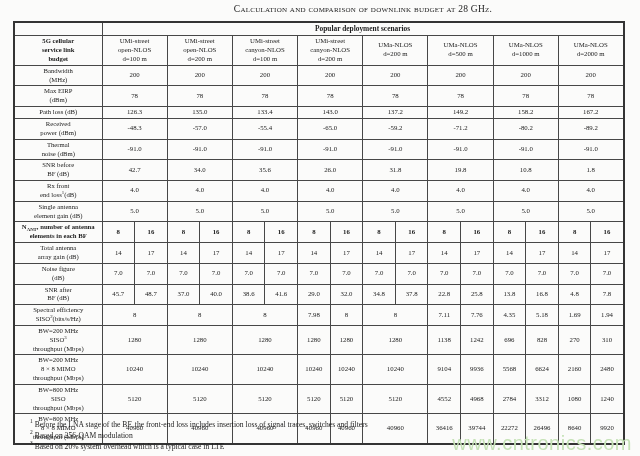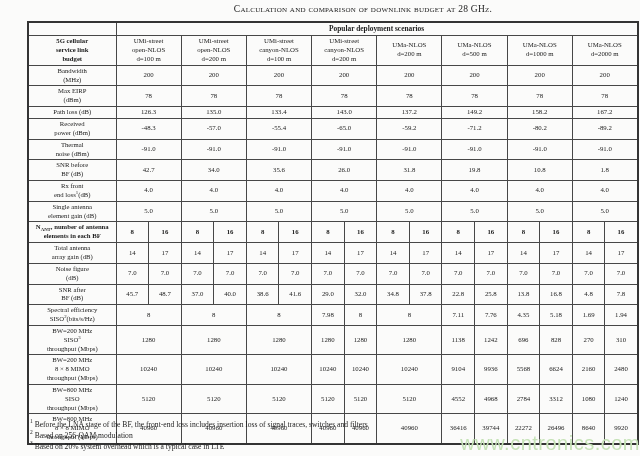--- a/index.html
+++ b/index.html
@@ -6,21 +6,21 @@
   body{
     width:640px;height:456px;position:relative;overflow:hidden;
     background:#fbfbfa;color:#1c1c1c;
     font-family:"Liberation Serif","DejaVu Serif",serif;
   }
   .caption{
     position:absolute;top:4px;left:0;width:640px;text-align:center;
     font-variant:small-caps;font-size:9.5px;letter-spacing:.25px;color:#1a1a1a;margin-left:43px;
   }
   table.budget{
-    position:absolute;left:27px;top:21px;width:610px;
+    position:absolute;left:13px;top:21px;width:610px;
     border-collapse:collapse;table-layout:fixed;
     border:2px solid #343434;
   }
   table.budget th, table.budget td{
     border:1px solid #474747;
     text-align:center;vertical-align:middle;
     padding:1px 0;
     font-size:6.8px;line-height:1.32;font-weight:normal;
     overflow:hidden;
   }
@@ -28,21 +28,21 @@
   table.budget .rowhead{font-size:6.7px;}
   table.budget .corner-head{font-weight:bold;}
   tr.bold th, tr.bold td{font-weight:bold;}
   sup,sub{font-size:0.72em;line-height:0;}
   .footnotes{
     position:absolute;left:30px;top:420px;width:600px;
     font-size:7.6px;line-height:1.42;color:#1c1c1c;
   }
   .footnotes div{white-space:nowrap;}
   .watermark{
-    position:absolute;right:0;bottom:1px;
+    position:absolute;right:8px;bottom:1px;
     font-family:"Liberation Sans","DejaVu Sans",sans-serif;
     font-size:20px;letter-spacing:.5px;color:#c5e2b6;
   }
 </style>
 </head>
 <body>
 
 <div class="caption">Calculation and comparison of downlink budget at 28 GHz.</div>
 
 <table class="budget">

